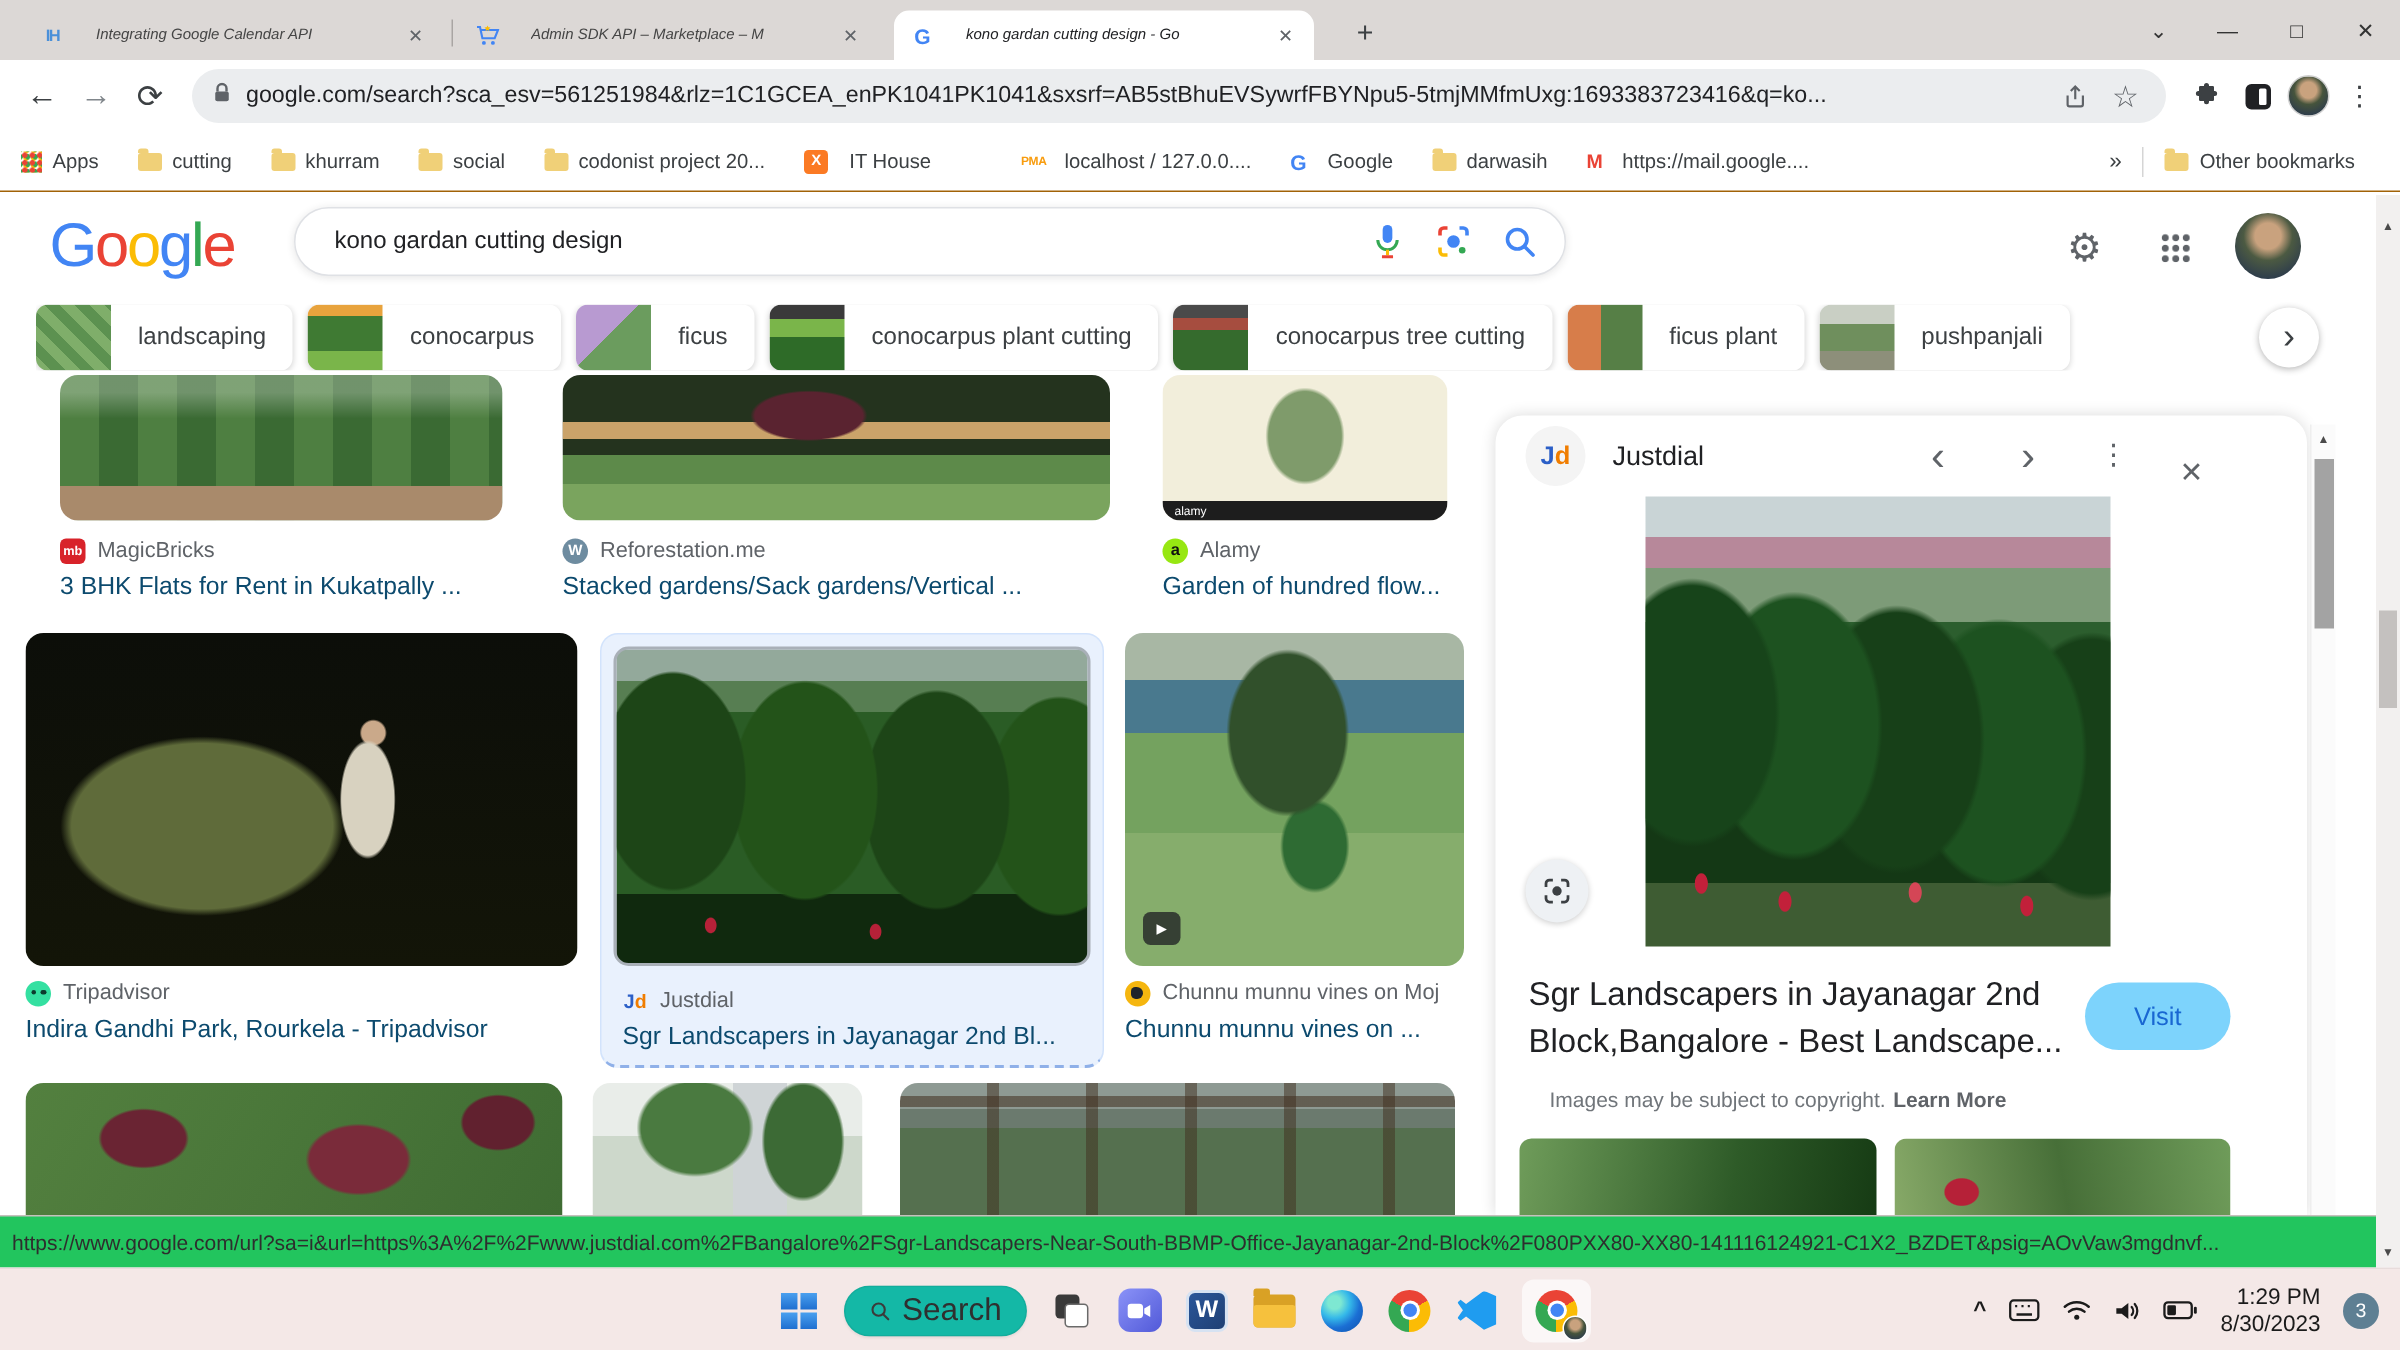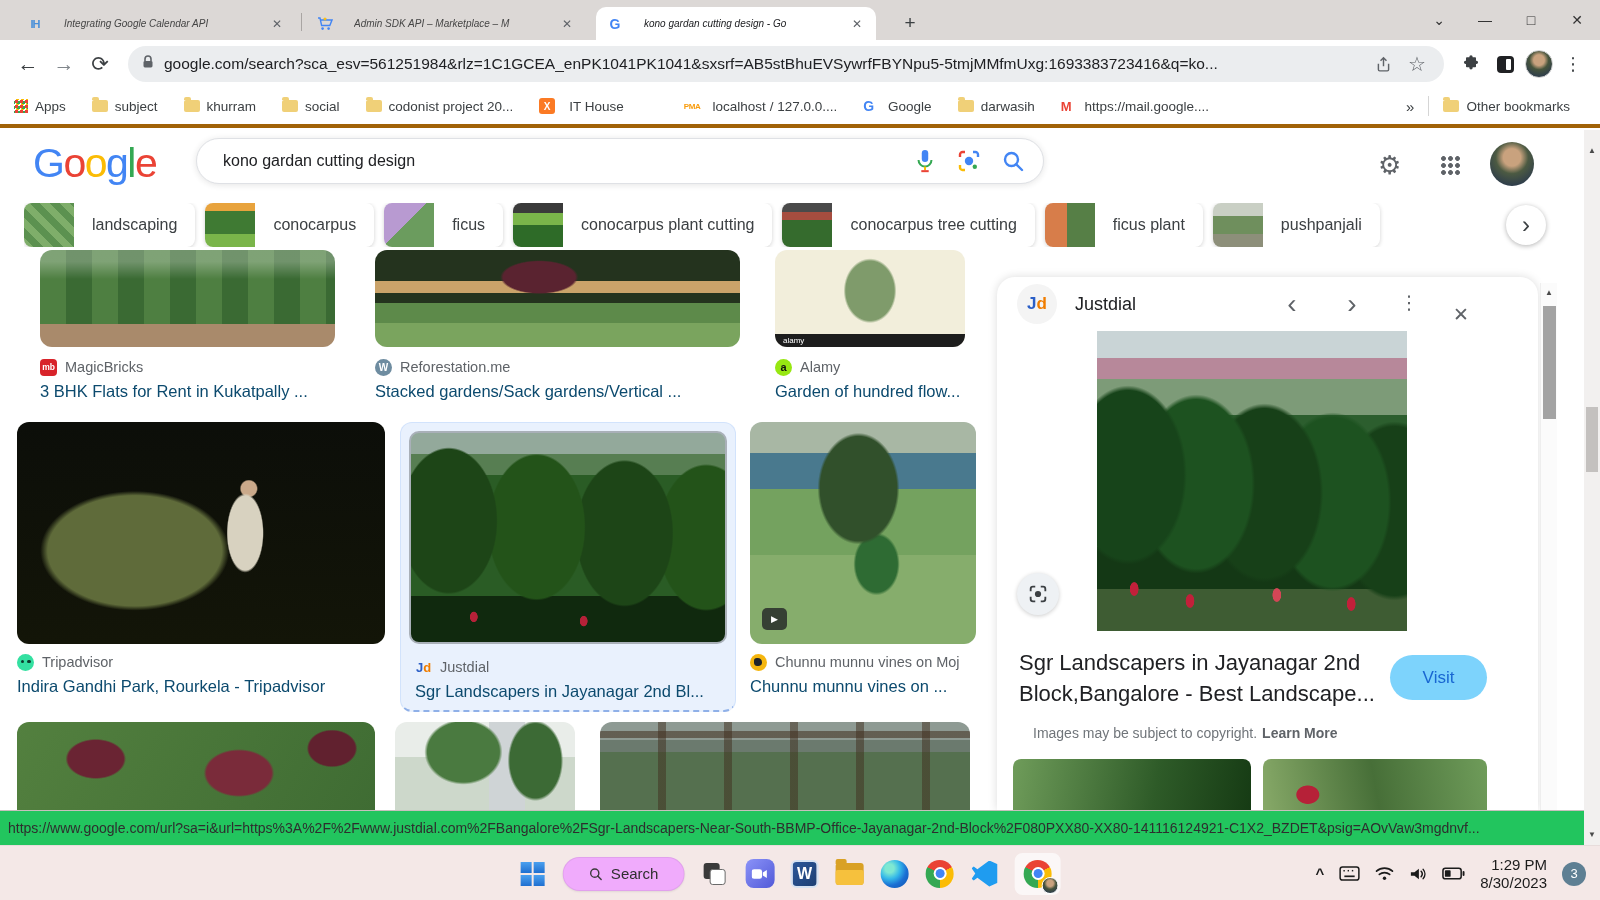--- a/index.html
+++ b/index.html
@@ -26,21 +26,21 @@
   .omnibox { flex:1; height:36px; margin:0 10px; background:#ebedef; border-radius:18px; display:flex; align-items:center; padding:0 14px; min-width:0; }
   .omni-url { flex:1; font-size:15.5px; color:#202124; white-space:nowrap; overflow:hidden; margin-left:10px; }
   .omni-ic { width:26px; display:flex; justify-content:center; color:#5f6368; font-size:17px; flex:0 0 auto; margin-left:8px; }
   .tb-ic { width:34px; height:34px; display:flex; align-items:center; justify-content:center; color:#3c4043; }
   .sidebar-sq { width:17px; height:17px; background:#202124; border-radius:4px; position:relative; }
   .sidebar-sq::after { content:""; position:absolute; right:3px; top:3px; width:5px; height:11px; background:#fff; border-radius:1px; }
   .avatar-sm { width:28px; height:28px; border-radius:50%; background:radial-gradient(circle at 50% 35%, #c9a27e 0 25%, #46543c 45%, #2d3c4c 80%); border:1px solid #d0d0d0; }
   .kebab { font-size:18px; color:#3c4043; }
 
   
-  .bookmarksbar { position:absolute; top:88px; left:0; width:1600px; height:40px; background:#fff; display:flex; align-items:center; padding:0 14px; border-bottom:4px solid #a16207; }
+  .bookmarksbar { position:absolute; top:88px; left:0; width:1600px; height:40px; background:#fff; display:flex; align-items:center; padding:0 14px; border-bottom:1px solid #a16207; }
   .bm { display:flex; align-items:center; margin-right:26px; font-size:13.5px; color:#3c4043; white-space:nowrap; }
   .bm .bi { margin-right:7px; display:flex; align-items:center; justify-content:center; }
   .folder { width:16px; height:12px; background:#f0d078; border-radius:2px; position:relative; }
   .folder::before { content:""; position:absolute; top:-3px; left:0; width:7px; height:3px; background:#f0d078; border-radius:2px 2px 0 0; }
   .bi-grid { width:14px; height:14px; background-image:radial-gradient(circle,#ea4335 1.6px,transparent 2px),radial-gradient(circle,#34a853 1.6px,transparent 2px),radial-gradient(circle,#fbbc05 1.6px,transparent 2px); background-size:5px 5px; background-position:0 0,2px 1px,1px 2px; }
   .bi-xampp { width:16px; height:16px; background:#fb7a24; border-radius:3px; color:#fff; font-size:10px; font-weight:bold; display:flex; align-items:center; justify-content:center; }
   .bi-pma { font-size:8px; font-weight:bold; color:#f89c0e; letter-spacing:-.3px;padding-left:34px; }
   .bi-g { color:#4285f4; font-weight:bold; font-size:14px; }
   .bi-gmail { color:#ea4335; font-weight:bold; font-size:13px; }
   .bm-overflow { margin-left:auto; color:#3c4043; font-size:15px; }
@@ -137,21 +137,21 @@
 
   
   .statusbar { position:absolute; top:810px; left:0; width:1584px; height:35px; background:#22c55e; border-top:1px solid #c7c0bd; font-size:14px; color:#2e2e2e; line-height:34px; padding-left:8px; white-space:nowrap; overflow:hidden; }
 
   
   .taskbar { position:absolute; top:845px; left:0; width:1600px; height:55px; background:#f4e8e7; border-top:1px solid rgba(0,0,0,.05); }
   .tb-center { position:absolute; left:50%; transform:translateX(-52%); top:0; height:55px; display:flex; align-items:center; gap:15px; }
   .tb-ico { width:30px; height:30px; display:flex; align-items:center; justify-content:center; }
   .start-grid { width:24px; height:24px; display:grid; grid-template-columns:11px 11px; grid-template-rows:11px 11px; gap:2px; }
   .start-grid span { background:linear-gradient(180deg,#4aa0ef,#1f6fd0); }
-  .tb-search { height:34px; width:122px; border-radius:17px; background:#f0abfc; border:1px solid rgba(0,0,0,.06); box-shadow:0 1px 2px rgba(0,0,0,.08); display:flex; align-items:center; justify-content:center; gap:8px; font-size:15px; color:#2f2f2f; }
+  .tb-search { height:34px; width:122px; border-radius:17px; background:#14b8a6; border:1px solid rgba(0,0,0,.06); box-shadow:0 1px 2px rgba(0,0,0,.08); display:flex; align-items:center; justify-content:center; gap:8px; font-size:21px; color:#2f2f2f; }
   .taskview { position:relative; width:22px; height:22px; }
   .taskview .b1 { position:absolute; left:0; top:0; width:16px; height:16px; background:#3a3a3a; border-radius:3px; }
   .taskview .b2 { position:absolute; right:0; bottom:0; width:16px; height:16px; background:#fff; border:1.5px solid #6a6a6a; border-radius:3px; }
   .chat-ic { width:29px; height:29px; border-radius:8px; background:linear-gradient(135deg,#8b93f8,#5159d8); display:flex; align-items:center; justify-content:center; }
   .word-ic { width:28px; height:28px; border-radius:6px; background:linear-gradient(135deg,#2b579a,#1e3f73); color:#fff; font-weight:bold; font-size:16px; display:flex; align-items:center; justify-content:center; border:2px solid #d6e2f2; }
   .folder-ic { position:relative; width:28px; height:22px; }
   .folder-ic .back { position:absolute; inset:0; background:#d9a125; border-radius:3px; }
   .folder-ic .back::before { content:""; position:absolute; top:-4px; left:0; width:11px; height:5px; background:#d9a125; border-radius:2px 2px 0 0; }
   .folder-ic .front { position:absolute; left:0; right:0; bottom:0; height:15px; background:#f6c13d; border-radius:2px 2px 3px 3px; }
   .edge-ic { width:28px; height:28px; border-radius:50%; background:radial-gradient(circle at 32% 30%,#7ee8d2 0 16%,#35b9e9 38%,#1b6fd4 62%,#0d4fa8); }
@@ -243,21 +243,21 @@
     <div class="bm">
         <span class="bi">
           <span class="bi-grid"></span>
         </span>
         <span>Apps</span>
       </div>
     <div class="bm">
         <span class="bi">
           <span class="folder"></span>
         </span>
-        <span>subject</span>
+        <span>cutting</span>
       </div>
     <div class="bm">
         <span class="bi">
           <span class="folder"></span>
         </span>
         <span>khurram</span>
       </div>
     <div class="bm">
         <span class="bi">
           <span class="folder"></span>

